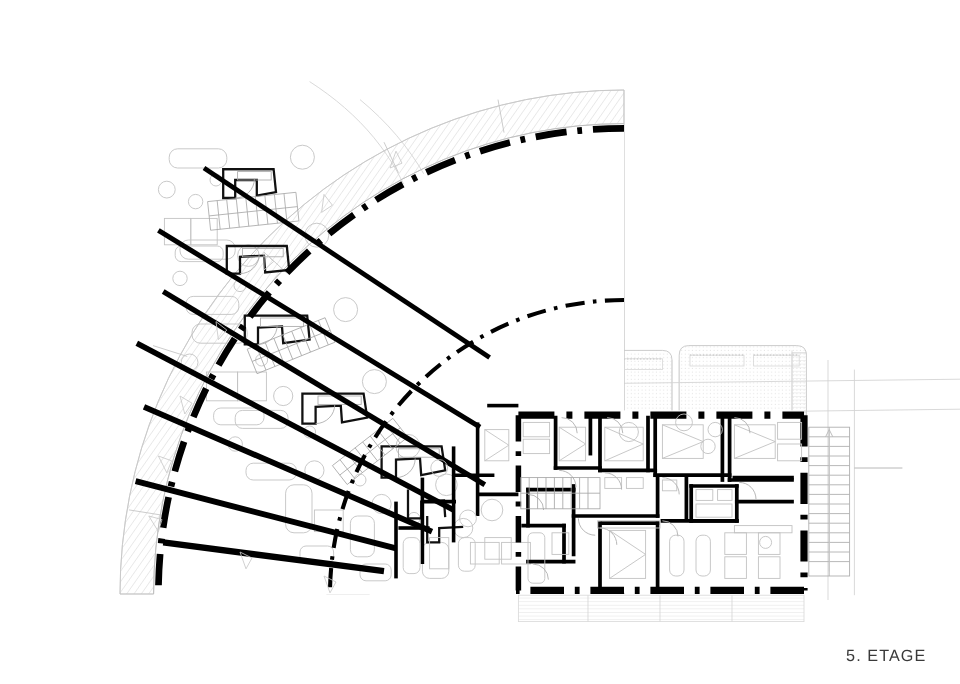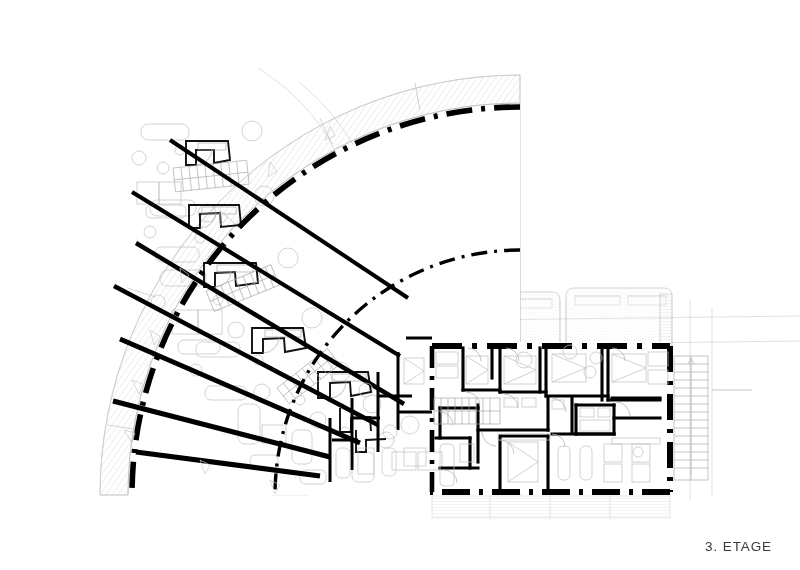--- a/index.html
+++ b/index.html
@@ -456,14 +456,14 @@
       <path d="M 180 268 l 9 7 l -7 8 Z"></path>
       <path d="M 220 210 l 8 8 l -8 7 Z"></path>
       <path d="M 270 162 l 7 9 l -9 6 Z"></path>
       <path d="M 330 126 l 5 10 l -10 4 Z"></path>
       <path d="M 200 460 l 10 5 l -5 9 Z"></path>
       <path d="M 270 480 l 10 5 l -5 9 Z"></path>
     </g>
 
   </svg>
 
-  <div class="floor-label">3. ETAGE</div>
+  <div class="floor-label">5. ETAGE</div>
 </div>
 
 </body></html>

